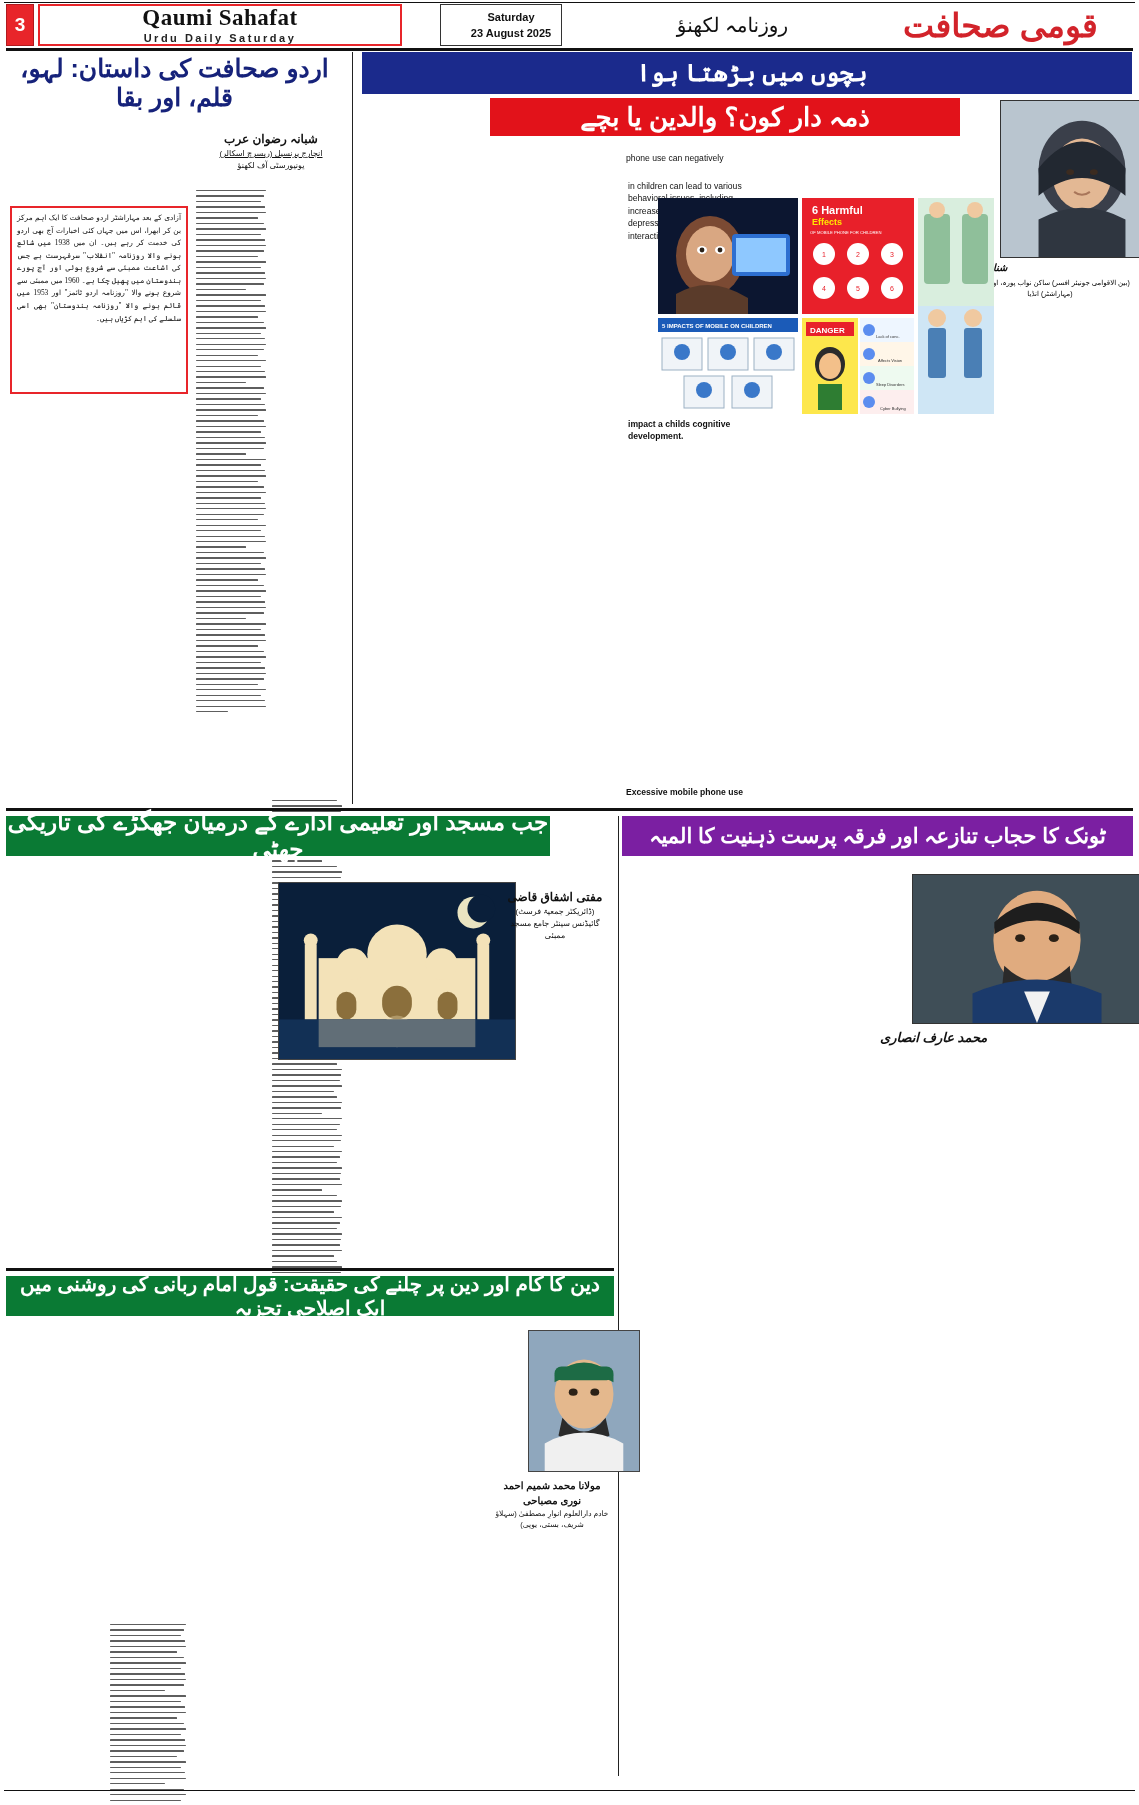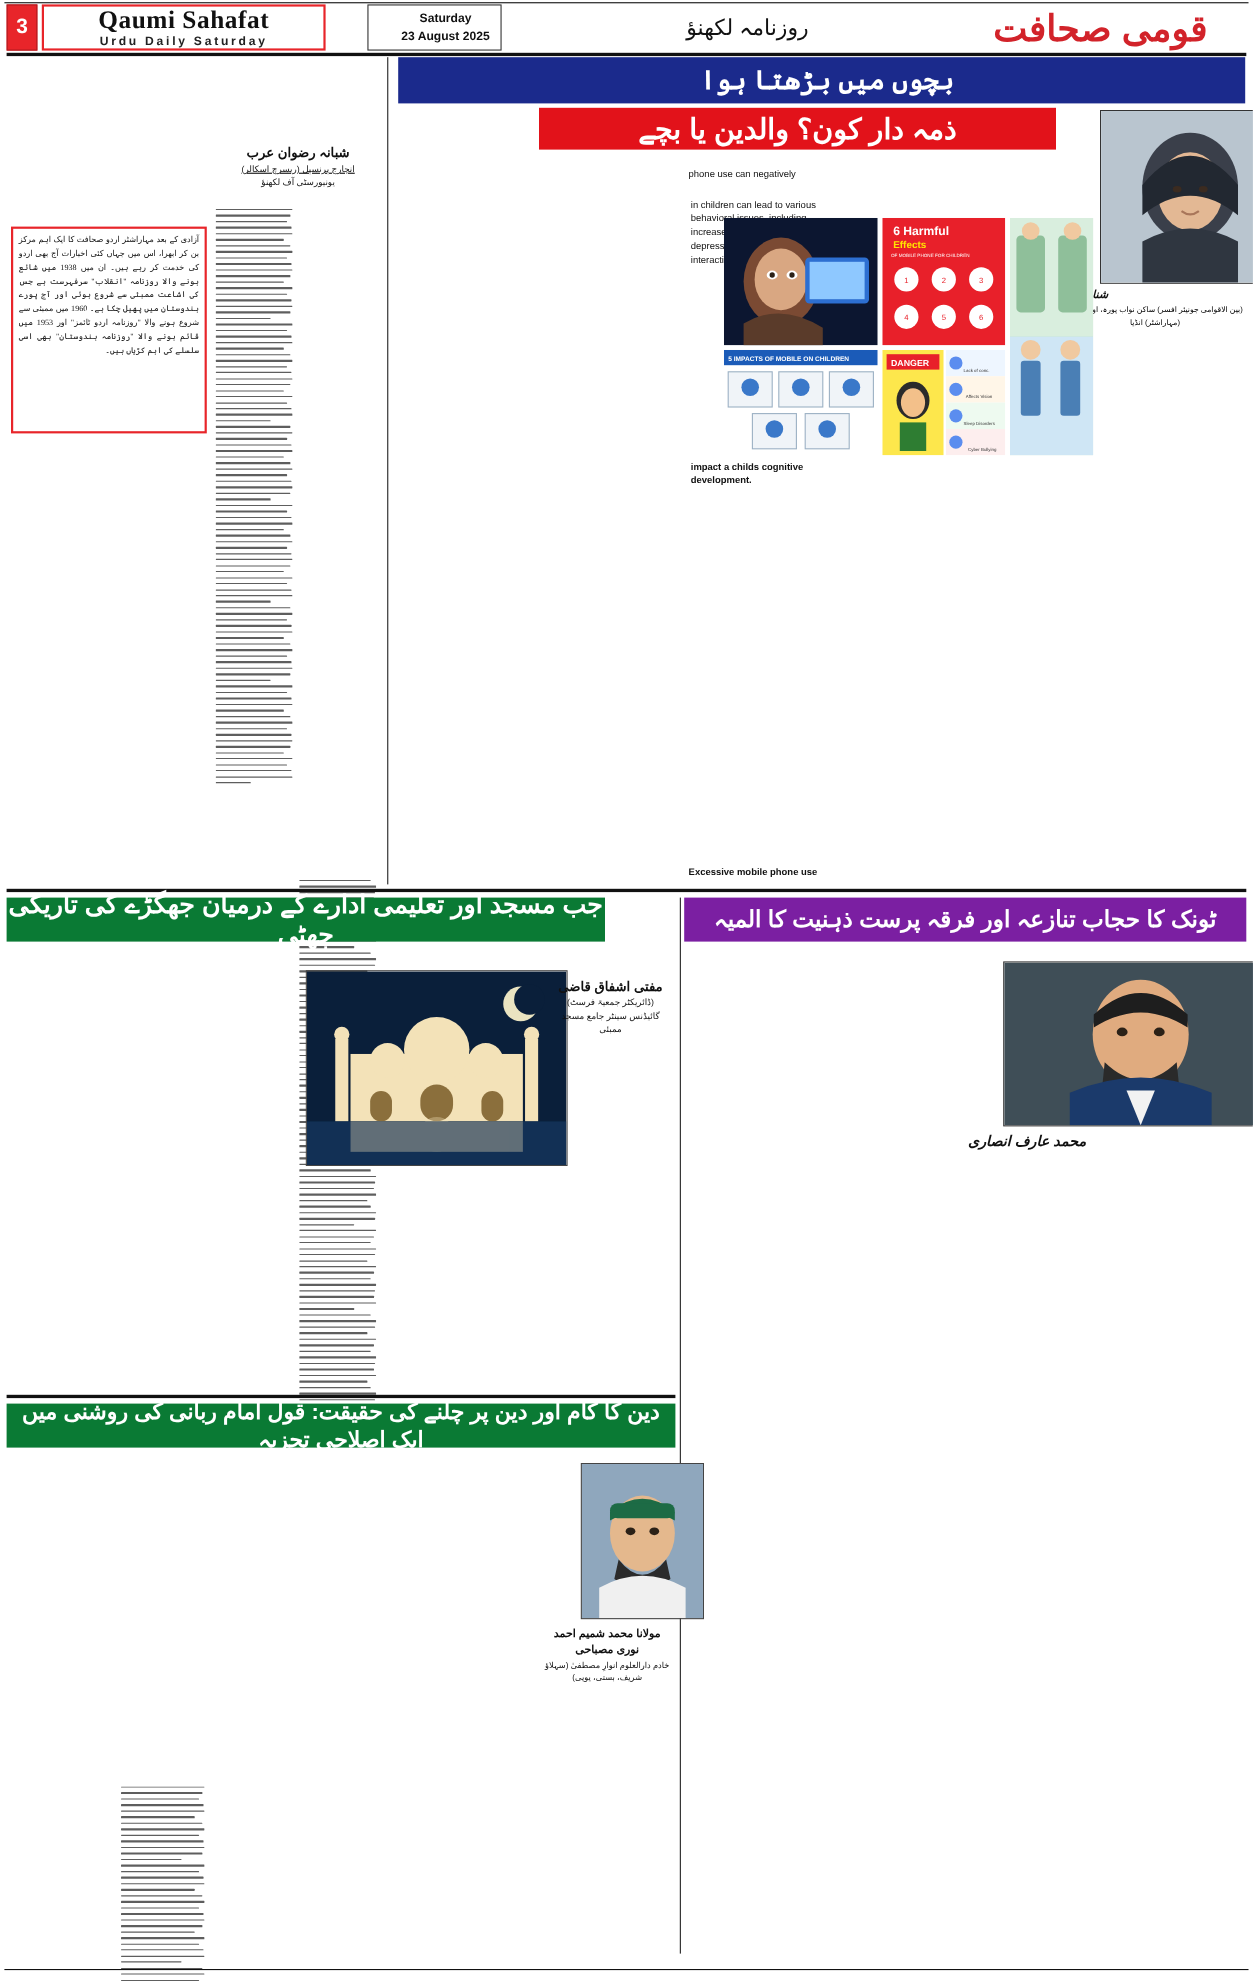--- a/index.html
+++ b/index.html
@@ -20,21 +20,21 @@
   .masthead {
     position: absolute; left: 6px; top: 4px; width: 1127px; height: 42px;
     display: flex; align-items: stretch;
   }
   .page-num-box {
     width: 28px; background: #e8252a; color: #fff;
     display: flex; align-items: center; justify-content: center;
     font-weight: bold; font-size: 19px; border: 1px solid #b01a1e;
   }
   .mast-left {
-    width: 258px; border: 2px solid #e8252a; margin-left: 4px;
+    width: 364px; border: 2px solid #e8252a; margin-left: 4px;
     display: flex; flex-direction: column; align-items: center; justify-content: center;
     background: #fff;
   }
   .mast-left .title {
     font-family: "Liberation Serif", serif;
     font-weight: bold; font-size: 23px; letter-spacing: .5px; color: #111;
     line-height: 1;
   }
   .mast-left .sub {
     font-size: 11px; font-weight: bold; letter-spacing: 2.5px; color: #222; margin-top: 3px;
@@ -122,20 +122,21 @@
     </div>
     <div class="mast-date">
       <div>Saturday</div>
       <div>23 August 2025</div>
     </div>
     <div class="mast-urdu-small">روزنامہ لکھنؤ</div>
     <div class="mast-urdu-big">قومی صحافت</div>
   </div>
   <div class="mast-rule"></div>
 
+  <div class="block" id="sec1-title">اردو صحافت کی داستان: لہو، قلم، اور بقا</div>
 
   <div class="block byline" style="left:196px; top:130px; width:150px;">
     <div style="font-size:12px;">شبانہ رضوان عرب</div>
     <div style="font-size:8px;font-weight:normal;text-decoration:underline;">انچارج پرنسپل (ریسرچ اسکالر)</div>
     <div style="font-size:8px;font-weight:normal;">یونیورسٹی آف لکھنؤ</div>
   </div>
 
   <div class="block redbox" style="left:10px; top:206px; width:178px; height:188px;">آزادی کے بعد مہاراشٹر اردو صحافت کا ایک اہم مرکز بن کر ابھرا، اس میں جہاں کئی اخبارات آج بھی اردو کی خدمت کر رہے ہیں۔ ان میں 1938 میں شائع ہونے والا روزنامہ "انقلاب" سرفہرست ہے جس کی اشاعت ممبئی سے شروع ہوئی اور آج پورے ہندوستان میں پھیل چکا ہے۔ 1960 میں ممبئی سے شروع ہونے والا "روزنامہ اردو ٹائمز" اور 1953 میں قائم ہونے والا "روزنامہ ہندوستان" بھی اسی سلسلے کی اہم کڑیاں ہیں۔</div>
 
   <div class="block lines" style="left:196px; top:190px; width:70px; height:610px;">

